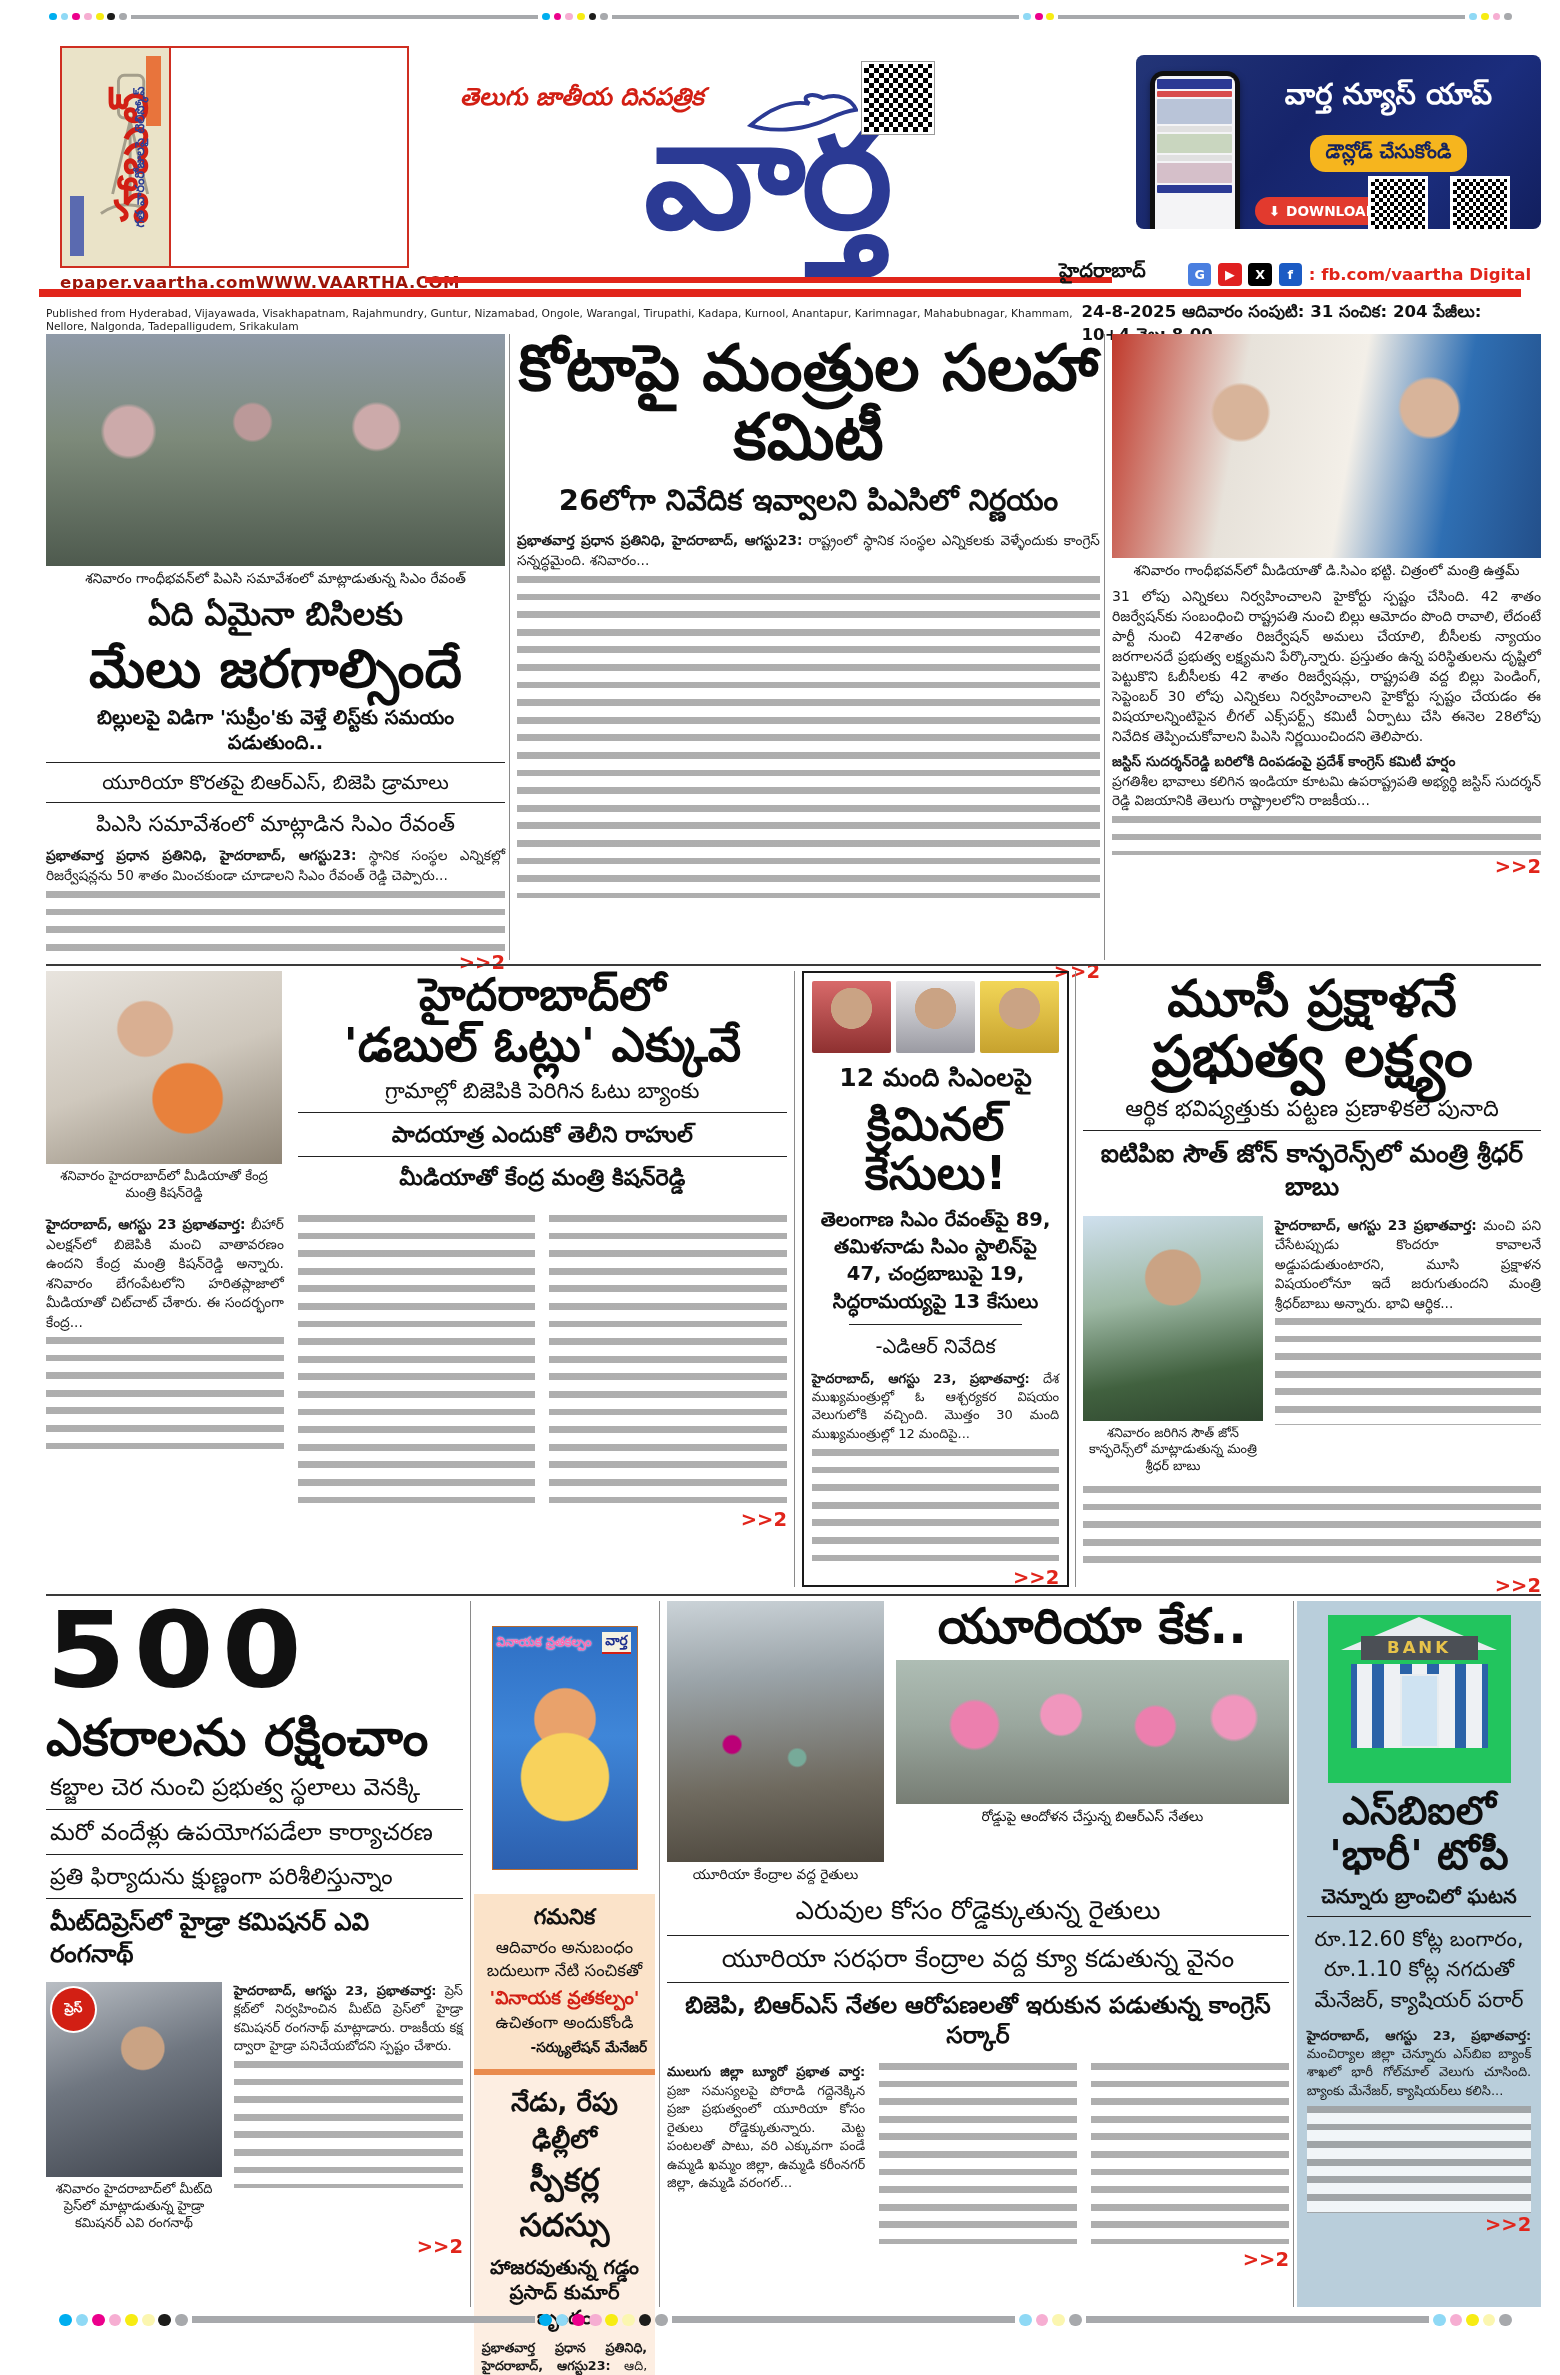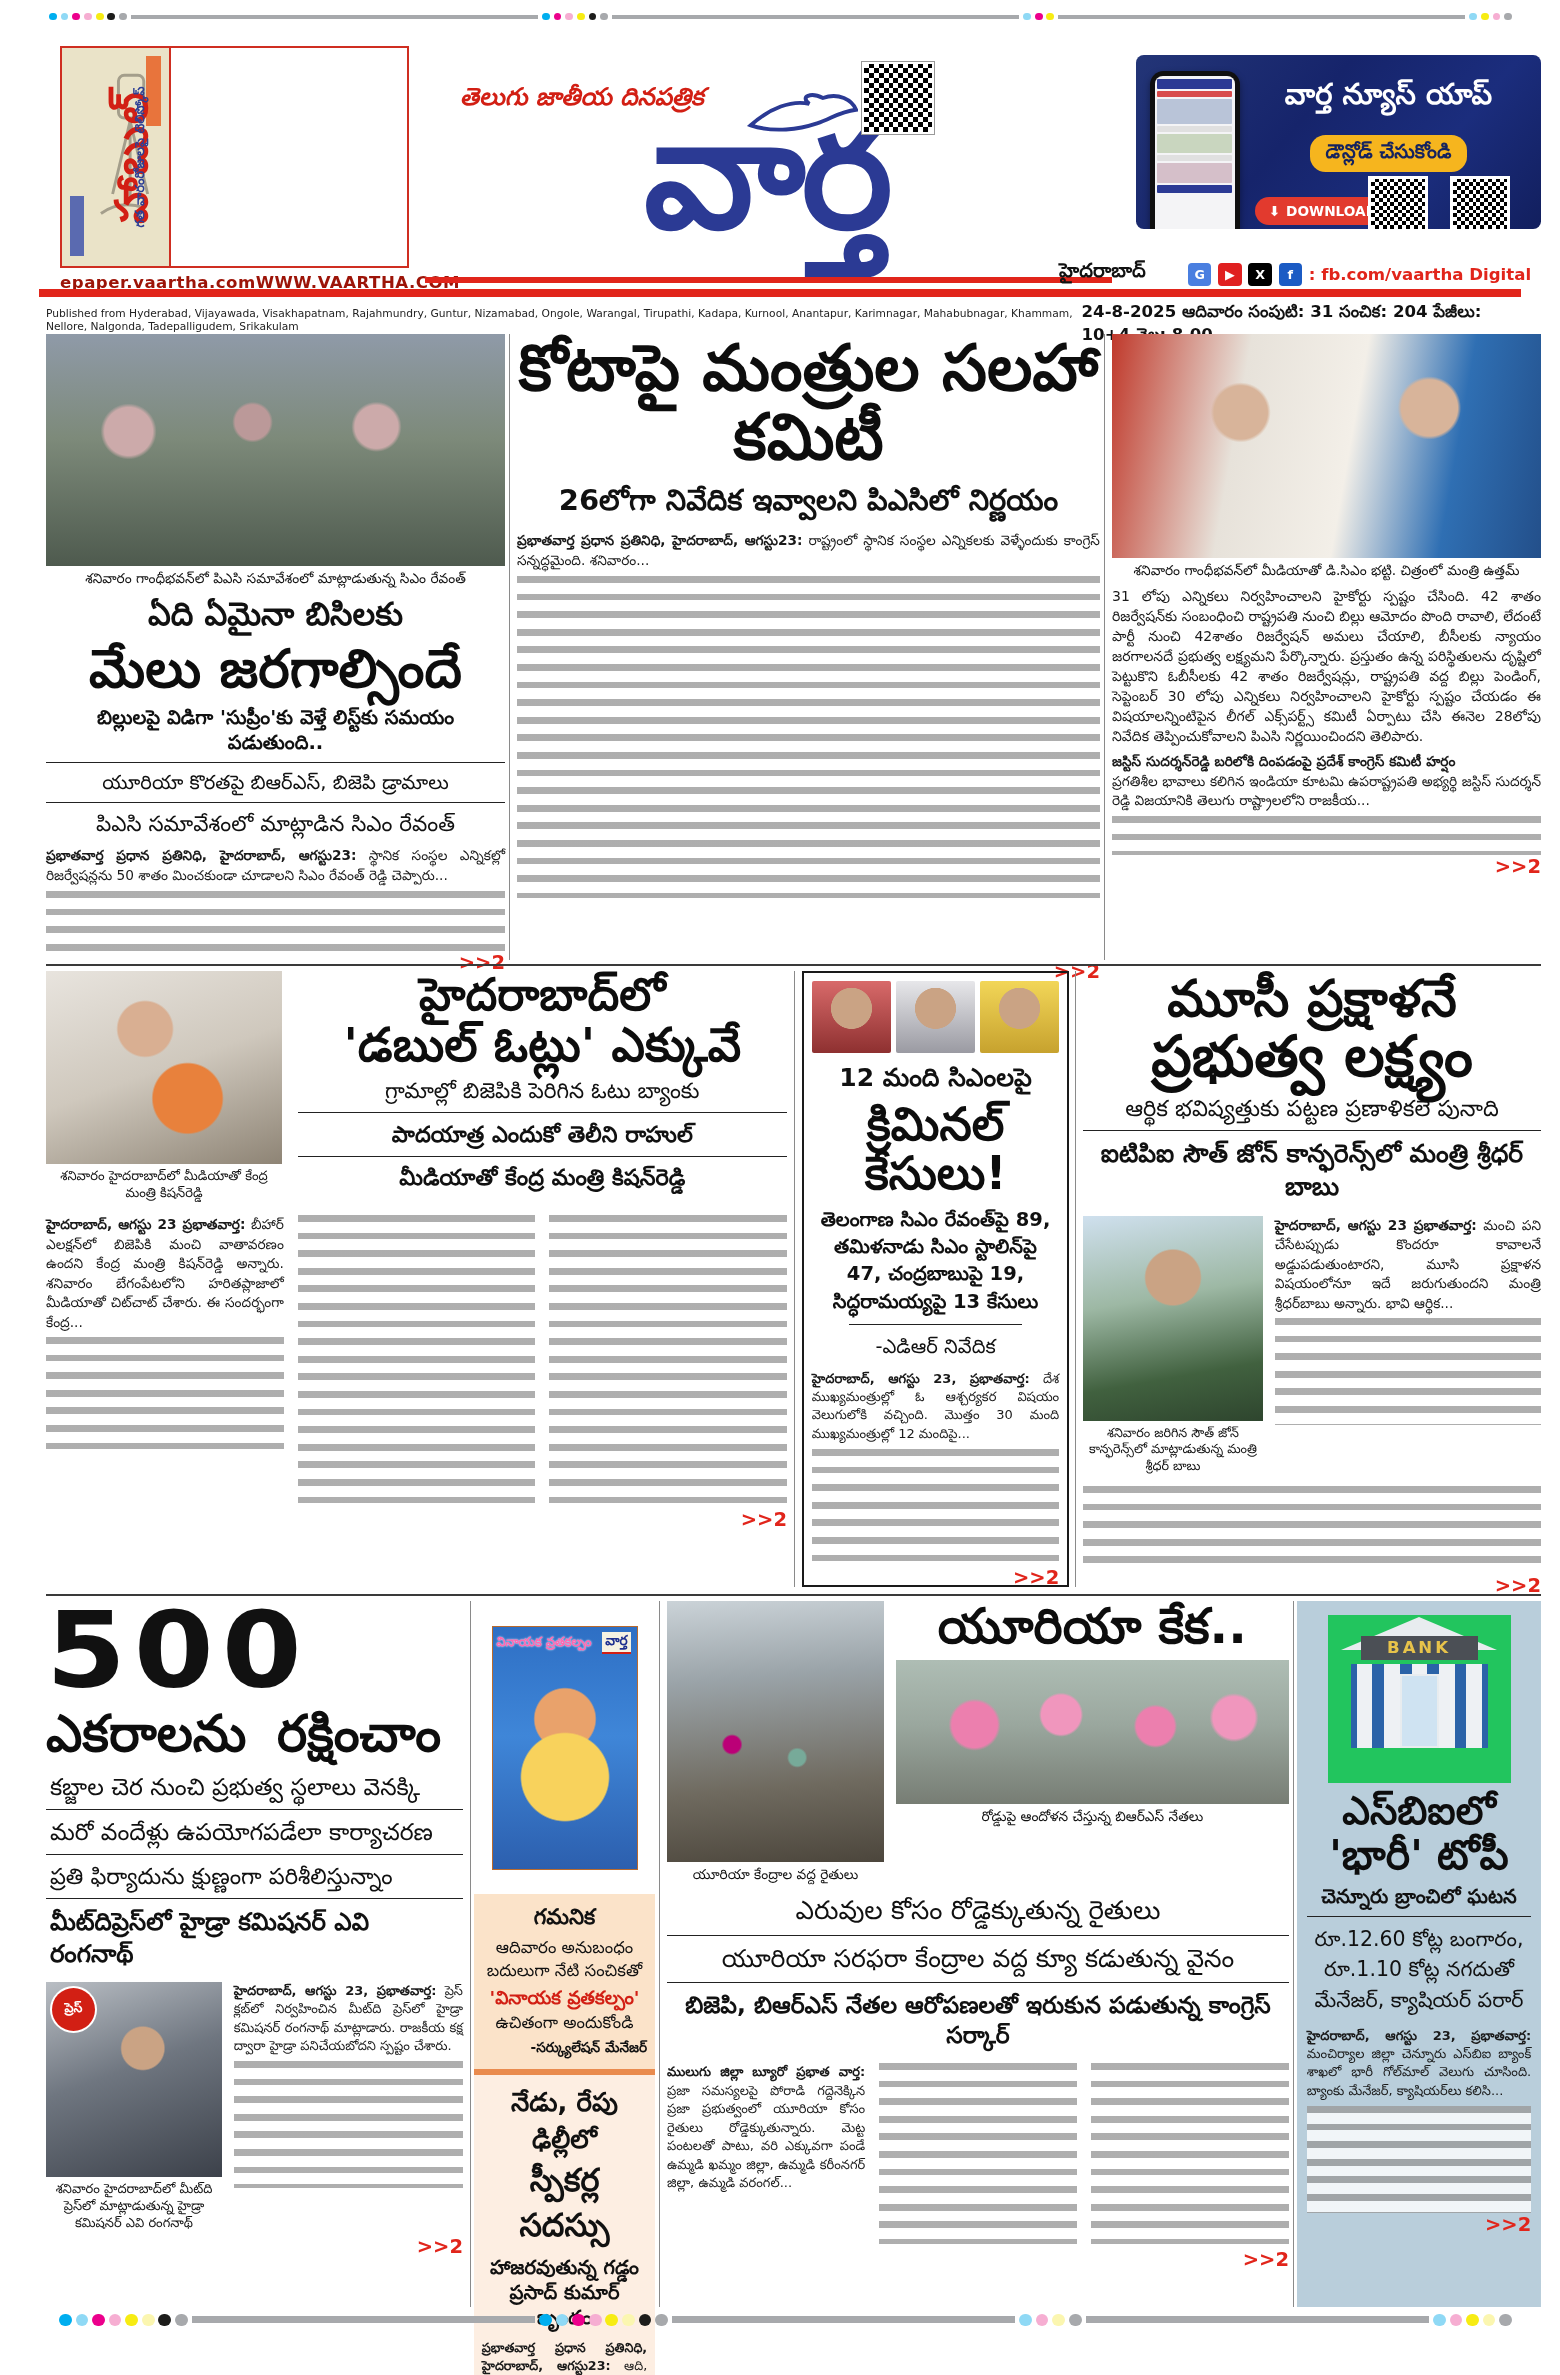--- a/index.html
+++ b/index.html
@@ -352,21 +352,21 @@
   </div>
 
   <div class="abs hrule" style="left:46px; top:1594px; width:1495px;"></div>
 
   <div class="abs vrule" style="left:470px; top:1601px; height:706px;"></div>
   <div class="abs vrule" style="left:659px; top:1601px; height:706px;"></div>
   <div class="abs vrule" style="left:1293px; top:1601px; height:706px;"></div>
 
   <div class="abs" style="left:46px; top:1601px; width:417px; height:706px;">
     <div style="font-size:115px; font-weight:800; letter-spacing:7.8px; line-height:0.95; transform:scaleY(0.92); transform-origin:top left;">500</div>
-    <div class="headline" style="font-size:51px; text-align:left;font-family:Liberation Mono, monospace;">ఎకరాలను రక్షించాం</div>
+    <div class="headline" style="font-size:51px; text-align:left;">ఎకరాలను రక్షించాం</div>
     <div class="subhead sub-rule" style="font-size:23.4px; text-align:left;">కబ్జాల చెర నుంచి ప్రభుత్వ స్థలాలు వెనక్కి</div>
     <div class="subhead sub-rule" style="font-size:23.4px; text-align:left;">మరో వందేళ్లు ఉపయోగపడేలా కార్యాచరణ</div>
     <div class="subhead sub-rule" style="font-size:22.4px; text-align:left;">ప్రతి ఫిర్యాదును క్షుణ్ణంగా పరిశీలిస్తున్నాం</div>
     <div class="subhead" style="font-size:24.4px; font-weight:700; text-align:left;">మీట్‌దిప్రెస్‌లో హైడ్రా కమిషనర్ ఎవి రంగనాథ్</div>
     <div style="display:flex; gap:11.7px; margin-top:5.9px;">
       <div style="width:176px; flex:0 0 auto;">
         <div class="photo" style="height:195px; background:
             radial-gradient(circle at 55% 34%, #caa384 0 13%, transparent 14%),
             linear-gradient(160deg,#b9bec4 0%,#6f7680 45%,#3c414a 100%);">
           <span class="pressbadge">ప్రెస్</span>

